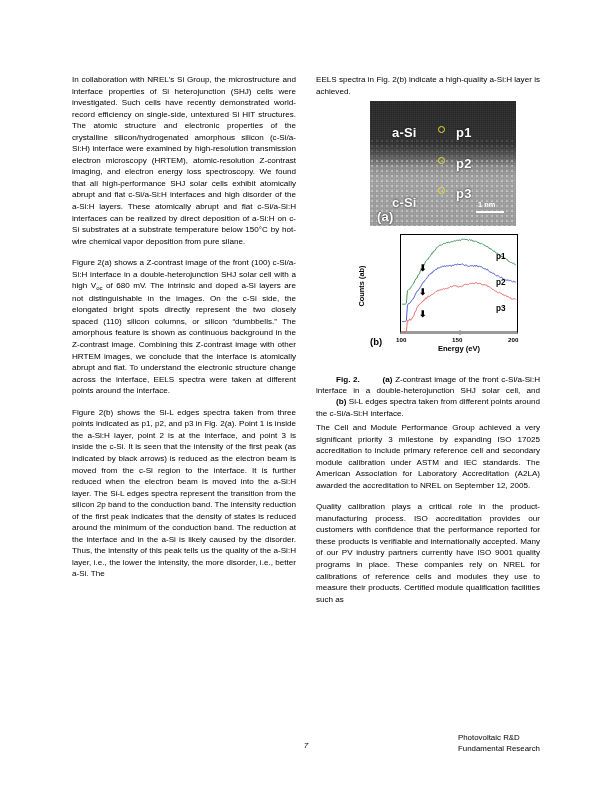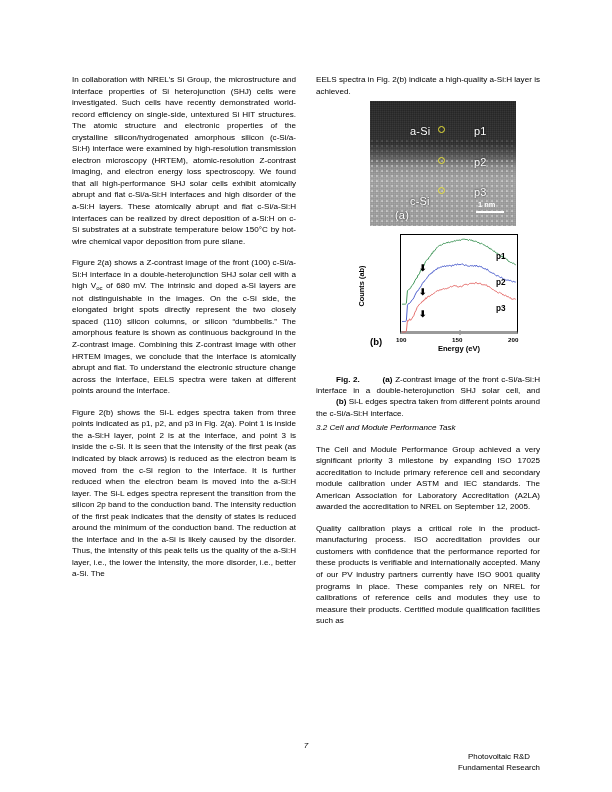--- a/index.html
+++ b/index.html
@@ -97,25 +97,24 @@
   .fig-a .noise {
     position: absolute;
     inset: 0;
     background-image:
       repeating-linear-gradient(90deg, rgba(255,255,255,0.035) 0 1px, rgba(0,0,0,0.035) 1px 2px),
       repeating-linear-gradient(0deg, rgba(255,255,255,0.03) 0 1px, rgba(0,0,0,0.03) 1px 2px);
   }
   .fig-a .lbl {
     position: absolute;
     color: #ffffff;
-    font-weight: normal;
-    font-size: 11px;
+    font-weight: bold;
+    font-size: 13px;
     text-shadow: 0 0 2px rgba(0,0,0,0.9);
     letter-spacing: .2px;
-    margin-left: 18px;
   }
   .lbl-asi  { left: 22px;  top: 24px; }
   .lbl-csi  { left: 22px;  top: 94px; }
   .lbl-pa   { left: 7px;   top: 108px; font-size: 9.5px; }
   .lbl-p1   { left: 86px;  top: 24px; }
   .lbl-p2   { left: 86px;  top: 55px; }
   .lbl-p3   { left: 86px;  top: 85px; }
   .fig-a .circ {
     position: absolute;
     width: 7px; height: 7px;
@@ -230,24 +229,23 @@
     left: 0; right: 0;
     top: 741px;
     text-align: center;
     font-size: 8.1px;
     font-style: italic;
   }
   .footer-right {
     position: absolute;
     right: 72px;
     top: 733px;
-    text-align: center;
+    text-align: left;
     font-size: 7.9px;
     line-height: 10.6px;
-    margin-top: 19px;
   }
 </style>
 </head>
 <body>
 
 <div class="page">
 
   <div class="col col-left">
 
 
@@ -323,21 +321,20 @@
       <span class="panel-b">(b)</span>
     </div>
 
     <div class="caption">
       <span class="bd">Fig. 2.</span>
       <span class="bd">(a)</span><span> Z-contrast image of the front c-Si/a-Si:H interface in a double-heterojunction SHJ solar cell, and </span><span class="bd">(b)</span><span> Si-L edges spectra taken from different points around the c-Si/a-Si:H interface.</span>
     </div>
 
     <div style="position:absolute; left:0; top:348px; width:224px;">
 
-      <p class="section-head">3.2 Cell and Module Performance Task</p>
 
 
       <p class="body">The Cell and Module Performance Group achieved a very significant priority 3 milestone by expanding ISO 17025 accreditation to include primary reference cell and secondary module calibration under ASTM and IEC standards. The American Association for Laboratory Accreditation (A2LA) awarded the accreditation to NREL on September 12, 2005.</p>
 
       <p class="body">Quality calibration plays a critical role in the product-manufacturing process. ISO accreditation provides our customers with confidence that the performance reported for these products is verifiable and internationally accepted.  Many of our PV industry partners currently have ISO 9001 quality programs in place.  These companies rely on NREL for calibrations of reference cells and modules they use to measure their products.  Certified module qualification facilities such as</p>
     </div>
 
   </div>
 
   <div class="page-number">7</div>

